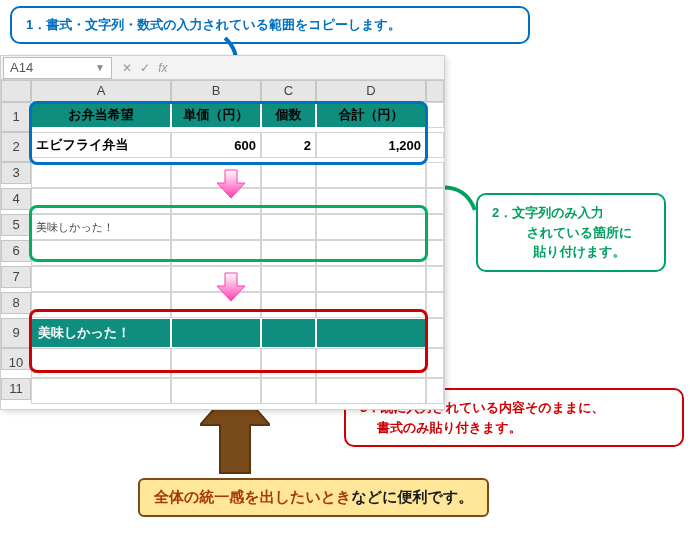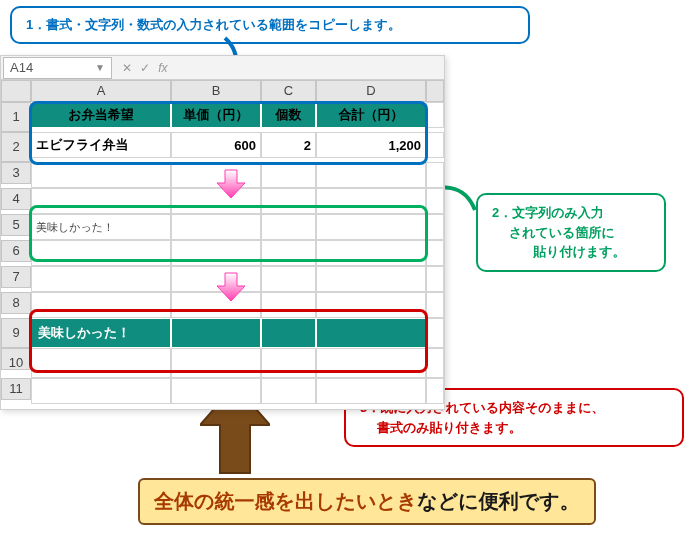--- a/index.html
+++ b/index.html
@@ -19,21 +19,21 @@
     padding: 8px 14px;
     font-weight: bold;
     font-size: 13px;
     background: #fff;
   }
   .callout.blue { border-color: #0070c0; color: #0070c0; }
   .callout.green { border-color: #00a060; color: #00a060; }
   .callout.red { border-color: #d00000; color: #d00000; }
   .callout.brown {
     border-color: #7a4b1a; color: #1a1a1a;
-    background: #ffe699; font-size: 20px;
+    background: #ffe699; font-size: 15px;
     border-radius: 6px;
   }
   .callout.brown .accent { color: #a63a00; }
   
   .arrow-svg { position: absolute; }
   
   .sheet-wrap {
     position: absolute;
     top: 55px; left: 0;
     width: 445px; height: 355px;
@@ -112,21 +112,21 @@
   <polygon points="25,60 34,50 17,48" fill="#0070c0"></polygon>
 </svg>
 
 <svg class="arrow-svg" style="top:175px; left:410px;" width="70" height="50">
   <path d="M65 35 C 55 10, 30 5, 8 25" stroke="#00a060" stroke-width="4" fill="none"></path>
   <polygon points="8,25 22,18 18,34" fill="#00a060"></polygon>
 </svg>
 
 <div class="callout green" style="top:193px; left:476px; width:190px; line-height:1.5;">
   <div>2．文字列のみ入力</div>
-  <div style="padding-left:1.3em;">されている箇所に</div>
+  <div style="padding-left:1.3em;text-align:center;">されている箇所に</div>
   <div style="padding-left:1.3em;text-align:center;">貼り付けます。</div>
 </div>
 
 <svg class="arrow-svg" style="top:365px; left:308px;" width="60" height="50">
   <path d="M8 5 C 8 30, 25 40, 48 42" stroke="#d00000" stroke-width="4" fill="none"></path>
   <polygon points="8,5 0,18 18,16" fill="#d00000"></polygon>
 </svg>
 
 <div class="callout red" style="top:388px; left:344px; width:340px; line-height:1.5;">
   <div>3．既に入力されている内容そのままに、</div>

